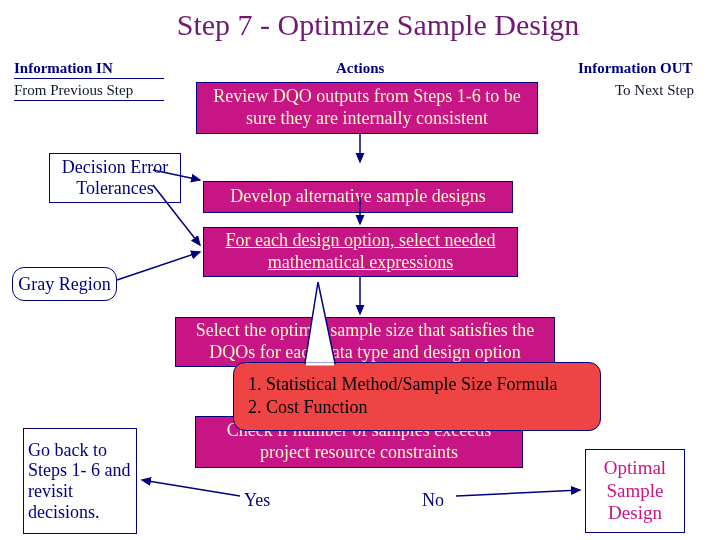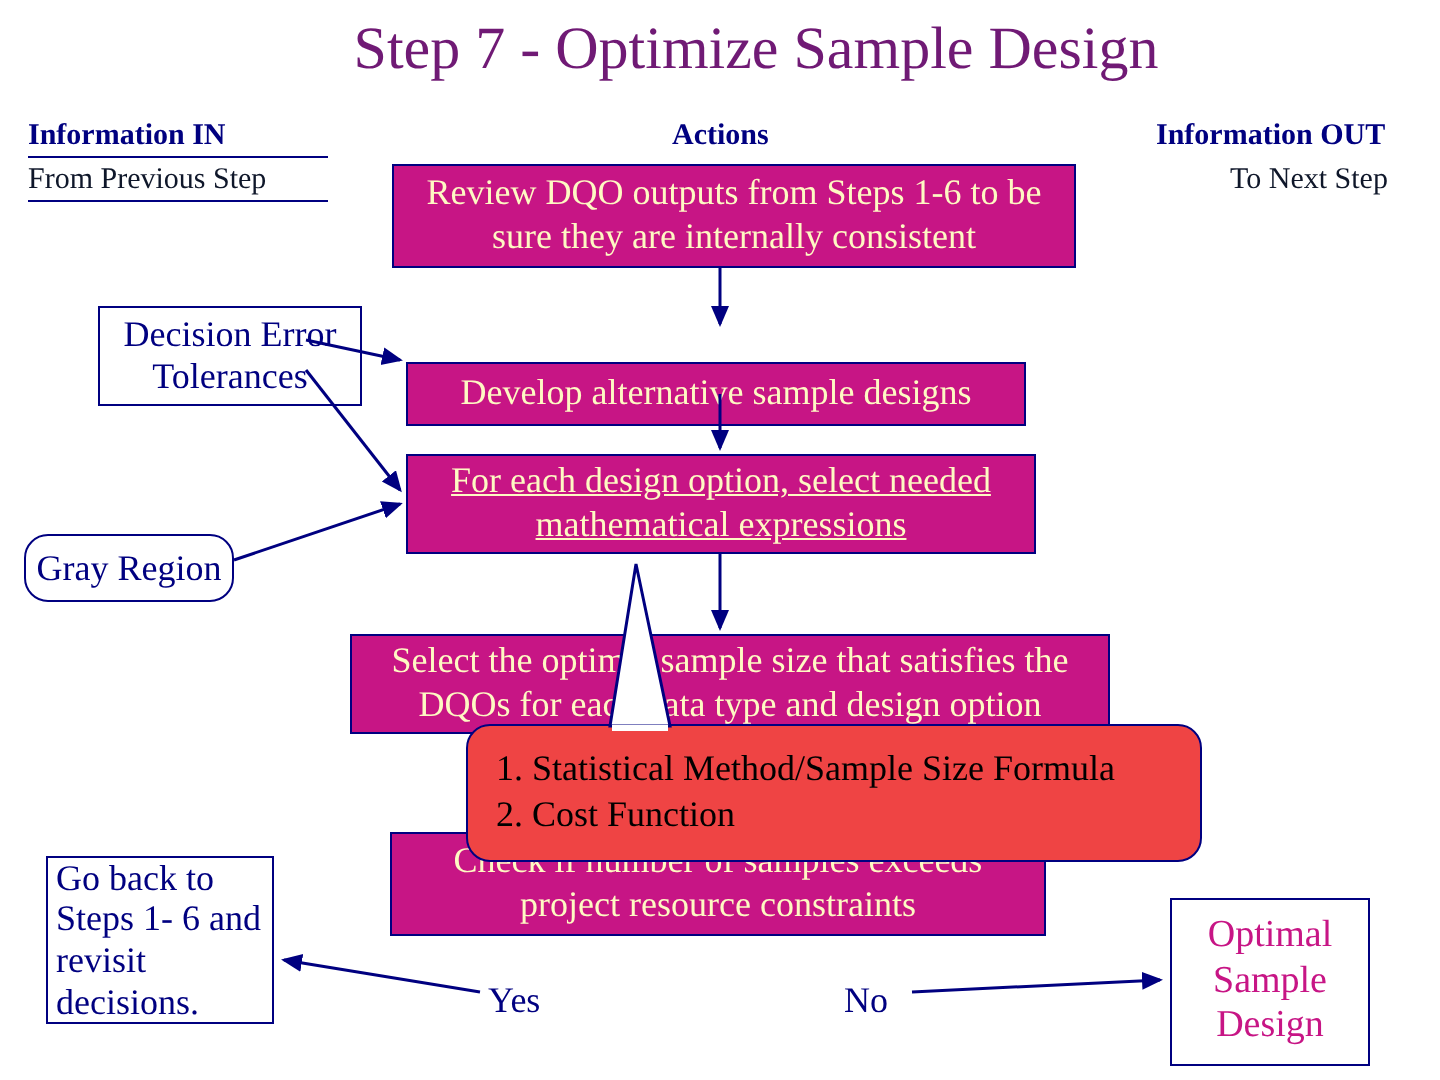--- a/index.html
+++ b/index.html
@@ -26,21 +26,21 @@
   <div class="hdr" style="left:300px; top:60px;margin-left:36px;">Actions</div>
   <div class="hdr" style="left:578px; top:60px;">Information OUT</div>
   <div class="sub" style="left:14px; top:82px;">From Previous Step</div>
   <div class="sub" style="left:615px; top:82px;">To Next Step</div>
 
   <div style="position:absolute; left:14px; top:100px; width:150px; height:0; border-top:1px solid #000080;"></div>
   <div style="position:absolute; left:14px; top:78px; width:150px; height:0; border-top:1px solid #000080;"></div>
 
   <div class="inbox" style="left:21px; top:153px; width:132px; height:50px;margin-left:28px;">Decision Error Tolerances</div>
   <div class="inbox" style="left:12px; top:267px; width:105px; height:34px;border-radius:12px;">Gray Region</div>
-  <div class="inbox" style="left:23px; top:428px; width:114px; height:84px; text-align:left; justify-content:flex-start;">Go back to Steps 1- 6 and revisit decisions.</div>
+  <div class="inbox" style="left:23px; top:428px; width:114px; height:106px; text-align:left; justify-content:flex-start;">Go back to Steps 1- 6 and revisit decisions.</div>
 
   <div class="action" style="left:196px; top:82px;  width:342px; height:52px;">Review DQO outputs from Steps 1-6 to be sure they are internally consistent</div>
   <div class="action" style="left:203px; top:181px; width:310px; height:32px;">Develop alternative sample designs</div>
   <div class="action" style="left:203px; top:227px; width:315px; height:50px;text-decoration:underline;">For each design option, select needed mathematical expressions</div>
   <div class="action" style="left:175px; top:317px; width:380px; height:50px;">Select the optimal sample size that satisfies the DQOs for each data type and design option</div>
   <div class="action" style="left:195px; top:416px; width:328px; height:52px;">Check if number of samples exceeds project resource constraints</div>
 
   <div class="callout" style="left:233px; top:362px; width:368px;">
     <div>1.  Statistical Method/Sample Size Formula</div>
     <div>2.  Cost Function</div>

